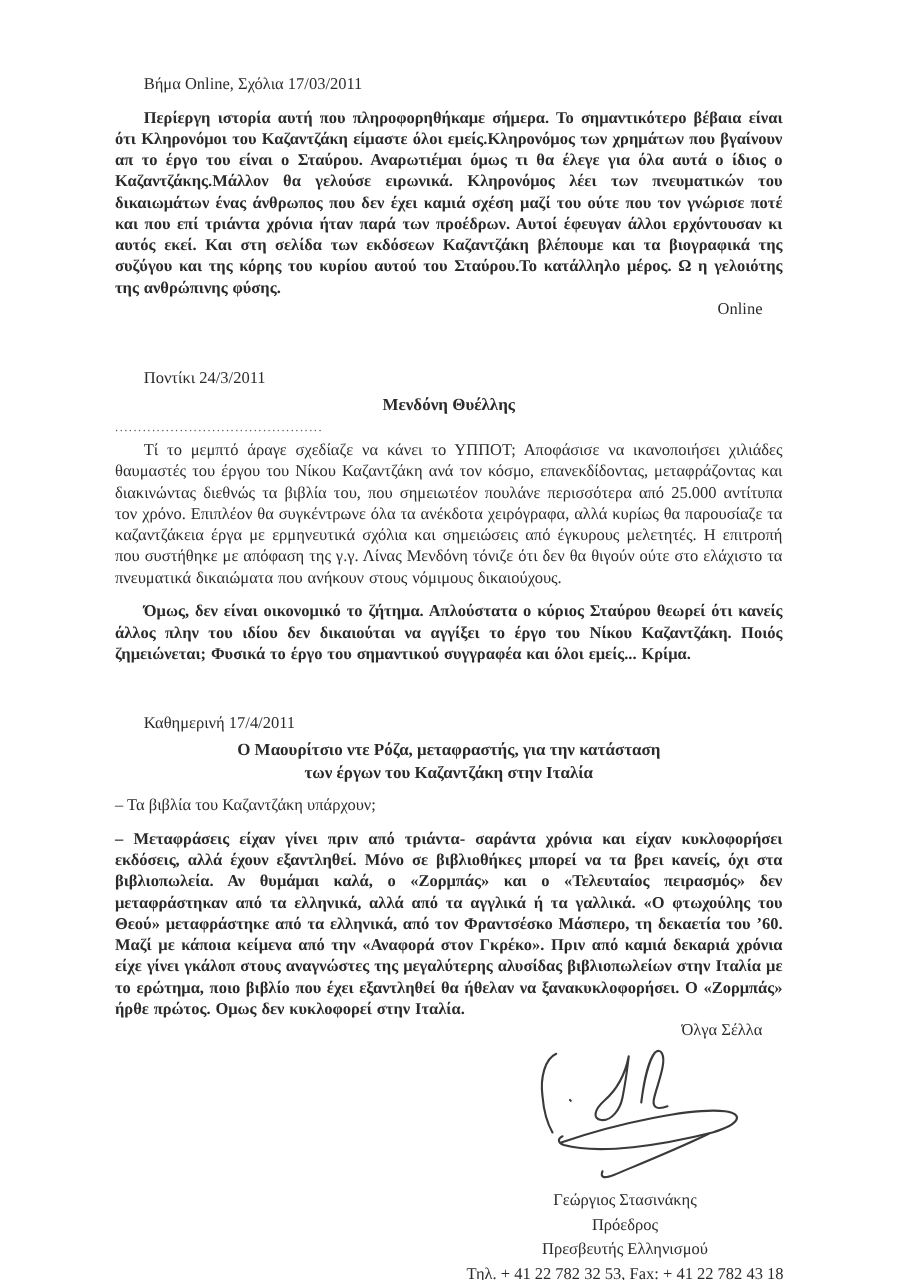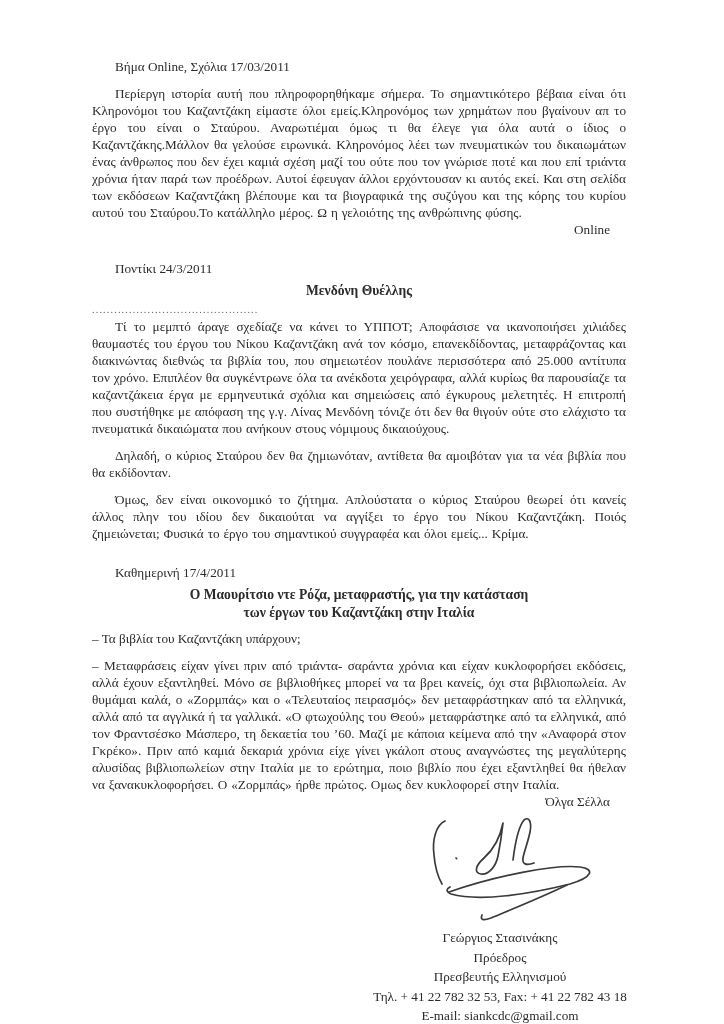--- a/index.html
+++ b/index.html
@@ -22,29 +22,29 @@
     margin: 0;
   }
   .body-par {
     font-size: 13.2px;
     line-height: 17px;
     text-align: justify;
     text-indent: 23px;
     margin: 0;
     word-spacing: 0.6px;
   }
-  .mt-par { margin-top: 10px; }
+  .mt-par { margin-top: 10px; font-weight: bold; }
   .signoff {
     font-size: 13.2px;
     line-height: 17px;
     text-align: right;
     padding-right: 16px;
     margin: 0;
   }
-  .section-gap { margin-top: 22px; }
+  .section-gap { margin-top: 38px; }
   .center-heading {
     font-size: 13.6px;
     line-height: 18px;
     font-weight: bold;
     text-align: center;
     margin: 5px 0 0 0;
   }
   .dotted-sep {
     font-size: 10px;
     line-height: 12px;
@@ -87,21 +87,20 @@
   <div class="content">
 
     <p class="src-line">Βήμα Online, Σχόλια 17/03/2011</p>
     <p class="body-par mt-par">Περίεργη ιστορία αυτή που πληροφορηθήκαμε σήμερα. Το σημαντικότερο βέβαια είναι ότι Κληρονόμοι του Καζαντζάκη είμαστε όλοι εμείς.Κληρονόμος των χρημάτων που βγαίνουν απ το έργο του είναι ο Σταύρου. Αναρωτιέμαι όμως τι θα έλεγε για όλα αυτά ο ίδιος ο Καζαντζάκης.Μάλλον θα γελούσε ειρωνικά. Κληρονόμος λέει των πνευματικών του δικαιωμάτων ένας άνθρωπος που δεν έχει καμιά σχέση μαζί του ούτε που τον γνώρισε ποτέ και που επί τριάντα χρόνια ήταν παρά των προέδρων. Αυτοί έφευγαν άλλοι ερχόντουσαν κι αυτός εκεί. Και στη σελίδα των εκδόσεων Καζαντζάκη βλέπουμε και τα βιογραφικά της συζύγου και της κόρης του κυρίου αυτού του Σταύρου.Το κατάλληλο μέρος. Ω η γελοιότης της ανθρώπινης φύσης.</p>
     <p class="signoff">Online</p>
 
     <p class="src-line section-gap">Ποντίκι 24/3/2011</p>
     <div class="center-heading">Μενδόνη Θυέλλης</div>
     <div class="dotted-sep">.............................................</div>
     <p class="body-par">Τί το μεμπτό άραγε σχεδίαζε να κάνει το ΥΠΠΟΤ; Αποφάσισε να ικανοποιήσει χιλιάδες θαυμαστές του έργου του Νίκου Καζαντζάκη ανά τον κόσμο, επανεκδίδοντας, μεταφράζοντας και διακινώντας διεθνώς τα βιβλία του, που σημειωτέον πουλάνε περισσότερα από 25.000 αντίτυπα τον χρόνο. Επιπλέον θα συγκέντρωνε όλα τα ανέκδοτα χειρόγραφα, αλλά κυρίως θα παρουσίαζε τα καζαντζάκεια έργα με ερμηνευτικά σχόλια και σημειώσεις από έγκυρους μελετητές. Η επιτροπή που συστήθηκε με απόφαση της γ.γ. Λίνας Μενδόνη τόνιζε ότι δεν θα θιγούν ούτε στο ελάχιστο τα πνευματικά δικαιώματα που ανήκουν στους νόμιμους δικαιούχους.</p>
-    <p class="body-par mt-par">Δηλαδή, ο κύριος Σταύρου δεν θα ζημιωνόταν, αντίθετα θα αμοιβόταν για τα νέα βιβλία που θα εκδίδονταν.</p>
     <p class="body-par mt-par">Όμως, δεν είναι οικονομικό το ζήτημα. Απλούστατα ο κύριος Σταύρου θεωρεί ότι κανείς άλλος πλην του ιδίου δεν δικαιούται να αγγίξει το έργο του Νίκου Καζαντζάκη. Ποιός ζημειώνεται; Φυσικά το έργο του σημαντικού συγγραφέα και όλοι εμείς... Κρίμα.</p>
 
     <p class="src-line section-gap">Καθημερινή 17/4/2011</p>
     <div class="center-heading">Ο Μαουρίτσιο ντε Ρόζα, μεταφραστής, για την κατάσταση</div>
     <div class="center-heading" style="margin-top:0;">των έργων του Καζαντζάκη στην Ιταλία</div>
     <p class="qa-line">– Τα βιβλία του Καζαντζάκη υπάρχουν;</p>
     <p class="body-par mt-par" style="text-indent:0;">– Μεταφράσεις είχαν γίνει πριν από τριάντα- σαράντα χρόνια και είχαν κυκλοφορήσει εκδόσεις, αλλά έχουν εξαντληθεί. Μόνο σε βιβλιοθήκες μπορεί να τα βρει κανείς, όχι στα βιβλιοπωλεία. Αν θυμάμαι καλά, ο «Ζορμπάς» και ο «Τελευταίος πειρασμός» δεν μεταφράστηκαν από τα ελληνικά, αλλά από τα αγγλικά ή τα γαλλικά. «Ο φτωχούλης του Θεού» μεταφράστηκε από τα ελληνικά, από τον Φραντσέσκο Μάσπερο, τη δεκαετία του ’60. Μαζί με κάποια κείμενα από την «Αναφορά στον Γκρέκο». Πριν από καμιά δεκαριά χρόνια είχε γίνει γκάλοπ στους αναγνώστες της μεγαλύτερης αλυσίδας βιβλιοπωλείων στην Ιταλία με το ερώτημα, ποιο βιβλίο που έχει εξαντληθεί θα ήθελαν να ξανακυκλοφορήσει. Ο «Ζορμπάς» ήρθε πρώτος. Ομως δεν κυκλοφορεί στην Ιταλία.</p>
     <p class="signoff">Όλγα Σέλλα</p>
 
     <div class="sig-wrap">

